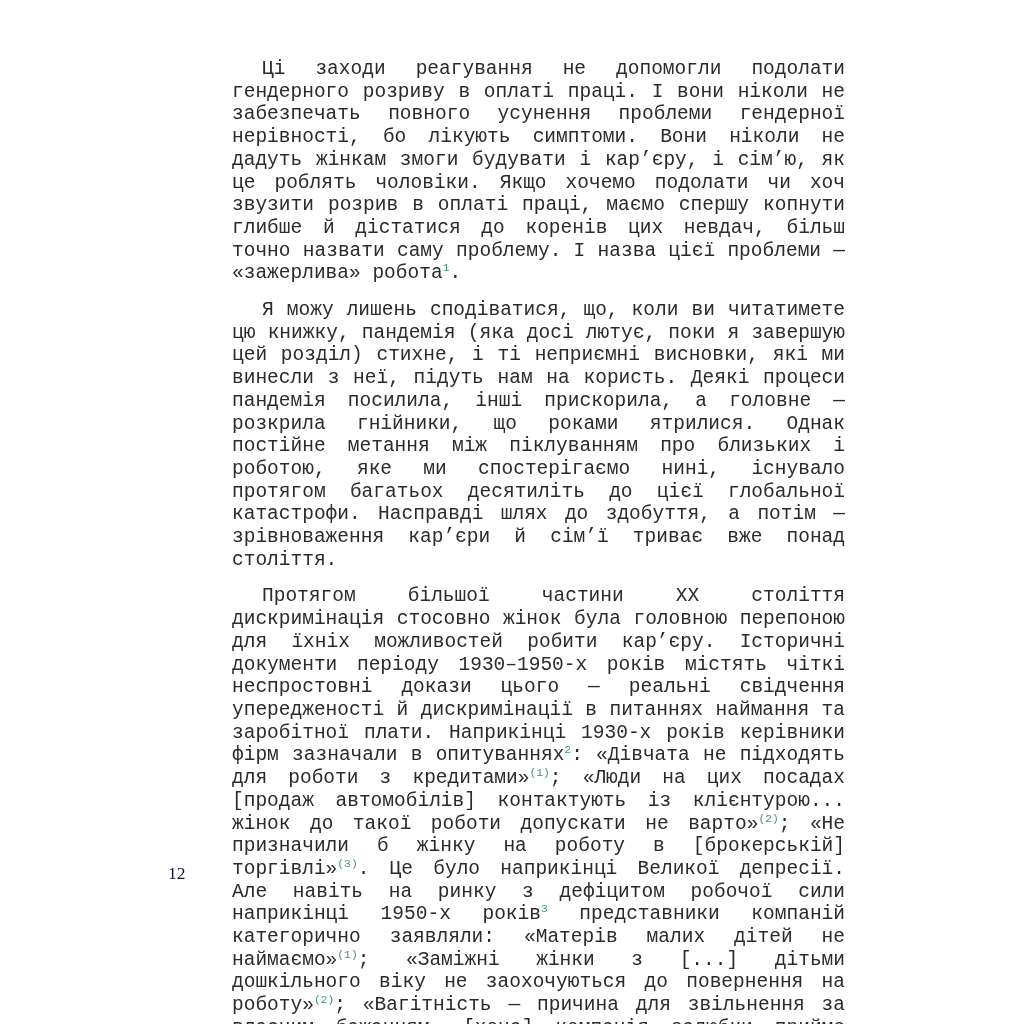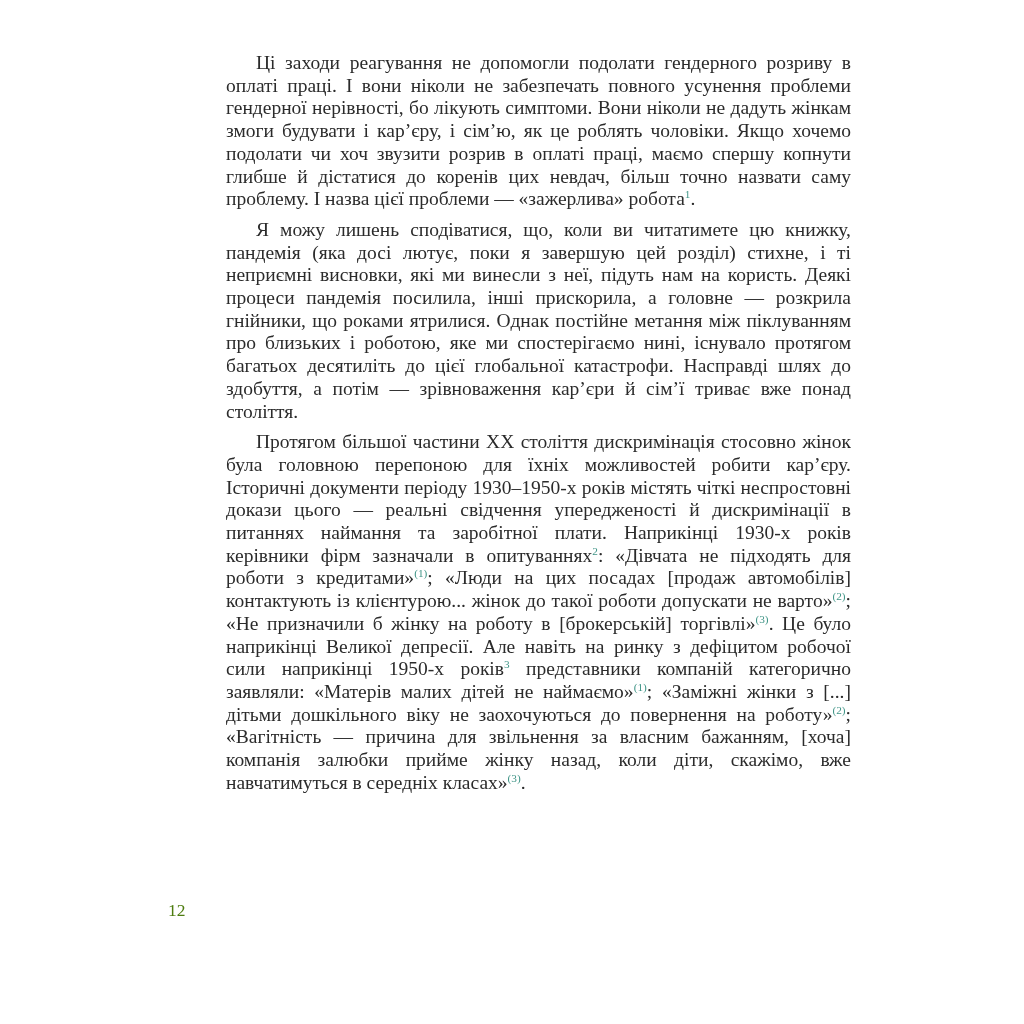--- a/index.html
+++ b/index.html
@@ -24,37 +24,38 @@
     left: 218px;
     top: 44px;
     width: 641px;
     font-size: 19.5px;
     line-height: 22.7px;
     text-align: justify;
     color: #2b2b2b;
     hyphens: manual;
   }
   p.para {
-    margin: 8px;
+    margin: 14px;
     padding: 0;
     text-indent: 30px;
+    font-family: Liberation Mono, monospace;
   }
   sup.fnref {
     color: var(--fn-color, #3f9486);
     font-size: 0.58em;
     line-height: 0;
     vertical-align: super;
     letter-spacing: 0;
   }
   .page-number {
     position: absolute;
     left: 168px;
-    top: 900px;
+    top: 863px;
     font-size: 17.5px;
-    color: #4d7c0f;
+    color: #0f172a;
   }
 </style>
 </head>
 <body style="background: rgb(255, 255, 255);">
 
 <div class="page">
   <div class="page-number">12</div>
   <div class="text-block" style="color: rgb(43, 43, 43);">
       <p class="para">Ці заходи реагування не допомогли подолати гендерного розриву в оплаті праці. І вони ніколи не забезпечать повного усунення про­блеми гендерної нерівності, бо лікують симптоми. Вони ніколи не дадуть жінкам змоги будувати і кар’єру, і сім’ю, як це роблять чоло­віки. Якщо хочемо подолати чи хоч звузити розрив в оплаті праці, маємо спершу копнути глибше й дістатися до коренів цих невдач, більш точно назвати саму проблему. І назва цієї проблеми — «за­жерлива» робота<sup class="fnref">1</sup>.</p>
       <p class="para">Я можу лишень сподіватися, що, коли ви читатимете цю книжку, пандемія (яка досі лютує, поки я завершую цей розділ) стихне, і ті неприємні висновки, які ми винесли з неї, підуть нам на користь. Деякі процеси пандемія посилила, інші прискорила, а головне — розкрила гнійники, що роками ятрилися. Однак постійне метання між піклуванням про близьких і роботою, яке ми спостерігаємо нині, існувало протягом багатьох десятиліть до цієї глобальної катастро­фи. Насправді шлях до здобуття, а потім — зрівноваження кар’єри й сім’ї триває вже понад століття.</p>

